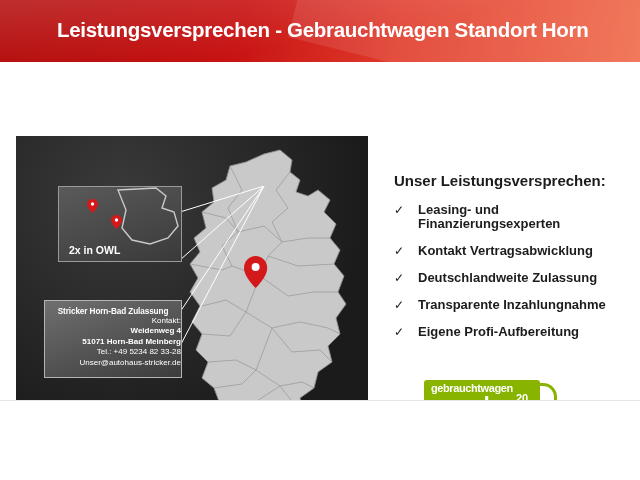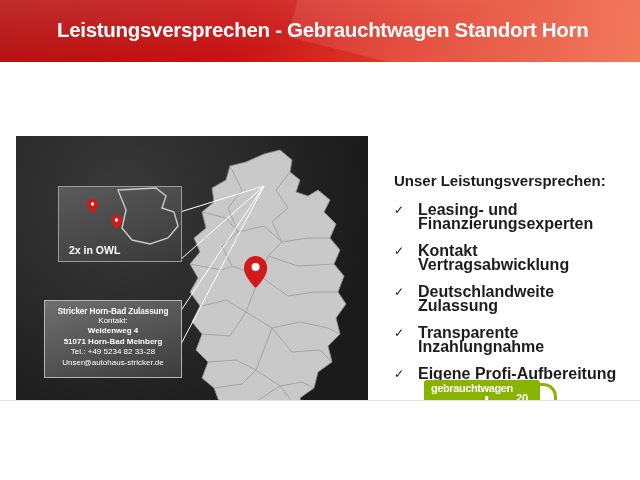--- a/index.html
+++ b/index.html
@@ -128,20 +128,21 @@
   }
   .address-title {
     margin-top: 6px;
     font-size: 8.2px;
     font-weight: bold;
     letter-spacing: -0.1px;
   }
   .address-line {
     font-size: 8px;
     line-height: 10.4px;
+    text-align: right;
   }
   .address-line.bold { font-weight: bold; }
 
   
   .promise {
     position: absolute;
     left: 394px; top: 110px;
     width: 236px;
   }
   .promise-title {
@@ -156,21 +157,21 @@
     margin-bottom: 13px;
   }
   .check {
     width: 17px;
     flex: 0 0 17px;
     font-size: 12px;
     color: #1c1c1c;
     line-height: 14px;
   }
   .promise-text {
-    font-size: 16px;
+    font-size: 13px;
     font-weight: bold;
     color: #1c1c1c;
     line-height: 14px;
     padding-left: 7px;
   }
 
   
   .award {
     position: absolute;
     left: 424px; top: 318px;

